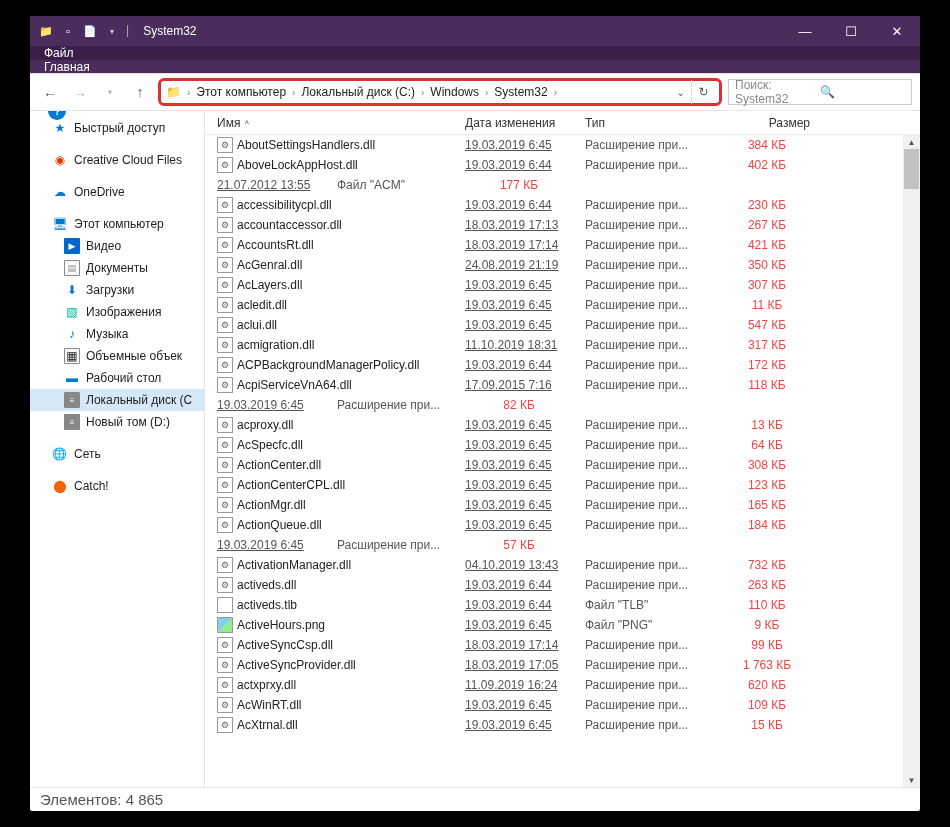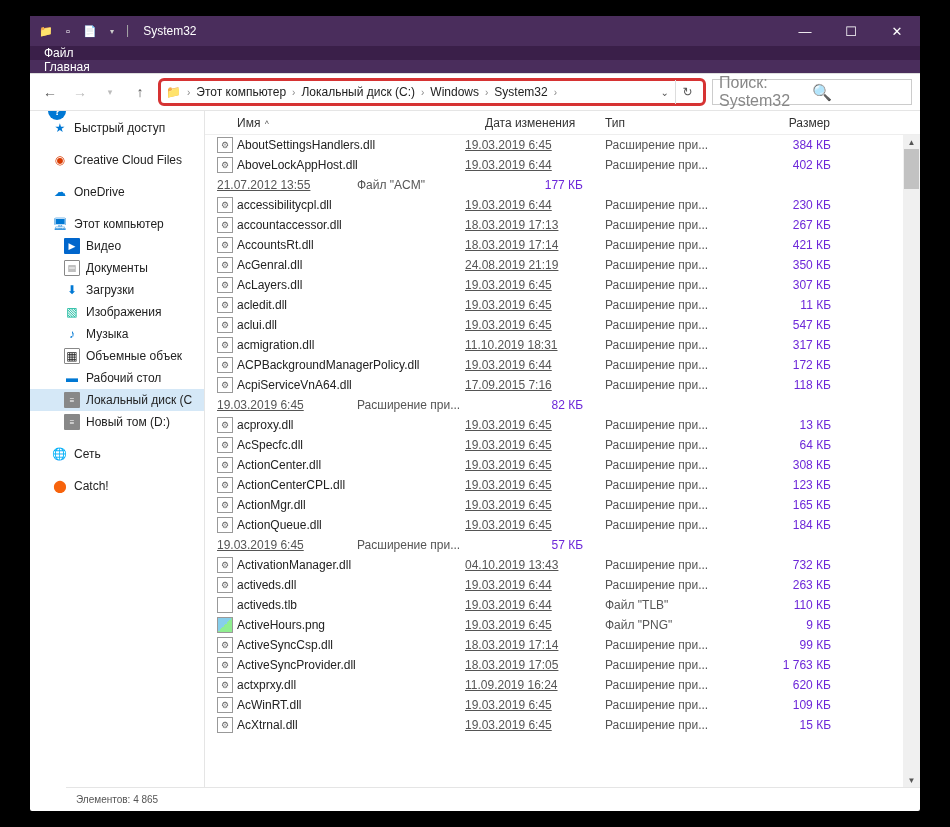--- a/index.html
+++ b/index.html
@@ -23,21 +23,21 @@
 .navbar { height:36px; display:flex; align-items:center; padding:4px 8px; gap:6px; background:#fff; }
 .nav-btn { width:24px; height:24px; display:flex; align-items:center; justify-content:center; color:#555; font-size:14px; }
 .nav-btn.dis { color:#bbb; }
 .addr-wrap { flex:1; height:28px; border:3px solid #d63333; border-radius:6px; display:flex; align-items:center; padding:0 4px; font-size:12px; gap:2px; position:relative; }
 .addr-ico { width:18px; height:18px; display:flex; align-items:center; justify-content:center; }
 .crumb { display:flex; align-items:center; color:#222; padding:0 2px; cursor:default; }
 .crumb-sep { color:#888; padding:0 2px; font-size:10px; }
 .addr-flex { flex:1; }
 .addr-drop { color:#555; padding:0 4px; font-size:10px; }
 .addr-ref { width:24px; height:24px; display:flex; align-items:center; justify-content:center; border-left:1px solid #ddd; color:#555; }
-.search { width:200px; height:26px; border:1px solid #ccc; display:flex; align-items:center; padding:0 6px; font-size:16px; color:#888; }
+.search { width:184px; height:26px; border:1px solid #ccc; display:flex; align-items:center; padding:0 6px; font-size:12px; color:#888; }
 .search span { flex:1; }
 .search-ico { color:#555; }
 
 .body { flex:1; display:flex; overflow:hidden; border-top:1px solid #e5e5e5; }
 .sidebar { width:175px; border-right:1px solid #e5e5e5; overflow-y:auto; padding:6px 0; font-size:12px; }
 .sb-item { height:22px; display:flex; align-items:center; padding-left:22px; gap:6px; cursor:default; color:#222; }
 .sb-item.sub { padding-left:34px; }
 .sb-item.sel { background:#d5e8f7; }
 .sb-gap { height:10px; }
 .sb-ico { width:16px; height:16px; display:inline-flex; align-items:center; justify-content:center; font-size:12px; }
@@ -52,40 +52,40 @@
 .mus { color:#0078d4; }
 .obj { border:1px solid #888; border-radius:1px; }
 .desk { color:#0078d4; }
 .drive { background:#888; color:#fff; font-size:8px; border-radius:1px; padding:0 1px; }
 .net { color:#0078d4; }
 .catch { color:#f7630c; }
 
 .main { flex:1; display:flex; flex-direction:column; overflow:hidden; }
 .cols { height:24px; display:flex; align-items:center; font-size:12px; color:#333; border-bottom:1px solid #eee; padding-left:6px; user-select:none; }
 .col { border-right:1px solid transparent; padding:0 6px; display:flex; align-items:center; gap:4px; }
-.col-name { width:248px;margin-left:20px; }
+.col-name { width:248px; }
 .col-date { width:120px; }
 .col-type { width:138px; }
 .col-size { width:100px; text-align:right; justify-content:flex-end; }
 .sort-arrow { font-size:8px; color:#555; }
 
 .files { flex:1; overflow-y:auto; font-size:12px; }
 .row { height:20px; display:flex; align-items:center; padding-left:6px; color:#222; }
 .cell { padding:0 6px; white-space:nowrap; overflow:hidden; text-overflow:ellipsis; }
 .c-name { width:248px; display:flex; align-items:center; gap:4px; }
 .c-date { width:120px; color:#555;text-decoration:underline; }
-.c-type { width:138px; color:#555;margin-left:20px; }
-.c-size { width:100px; text-align:right; color:#6d28d9; }
+.c-type { width:138px; color:#555; }
+.c-size { width:100px; text-align:center; color:#ef4444; }
 .file-ico { width:16px; height:16px; display:inline-flex; align-items:center; justify-content:center; font-size:11px; flex-shrink:0; }
 .dll-ico { border:1px solid #999; background:#fff; font-size:8px; color:#666; position:relative; }
 .dll-ico::before { content:"⚙"; font-size:9px; }
 .png-ico { border:1px solid #999; background:linear-gradient(135deg,#87ceeb 50%,#90ee90 50%); }
 .generic-ico { border:1px solid #999; background:#fff; }
 
-.status { height:24px; border-top:1px solid #e5e5e5; display:flex; align-items:center; padding:0 10px; font-size:10px; color:#555;margin-left:36px; }
+.status { height:24px; border-top:1px solid #e5e5e5; display:flex; align-items:center; padding:0 10px; font-size:15px; color:#555; }
 
 .scrollbar-v { position:absolute; right:0; top:0; bottom:0; width:17px; background:#f0f0f0; }
 .scroll-thumb { position:absolute; top:14px; left:1px; right:1px; height:40px; background:#c2c2c2; }
 .scroll-btn { position:absolute; left:0; right:0; height:14px; background:#f0f0f0; display:flex; align-items:center; justify-content:center; font-size:8px; color:#555; }
 .scroll-up { top:0; }
 .scroll-dn { bottom:0; }
 .files-wrap { position:relative; flex:1; overflow:hidden; }
 .files { position:absolute; inset:0; right:17px; }
 </style>
 </head>

